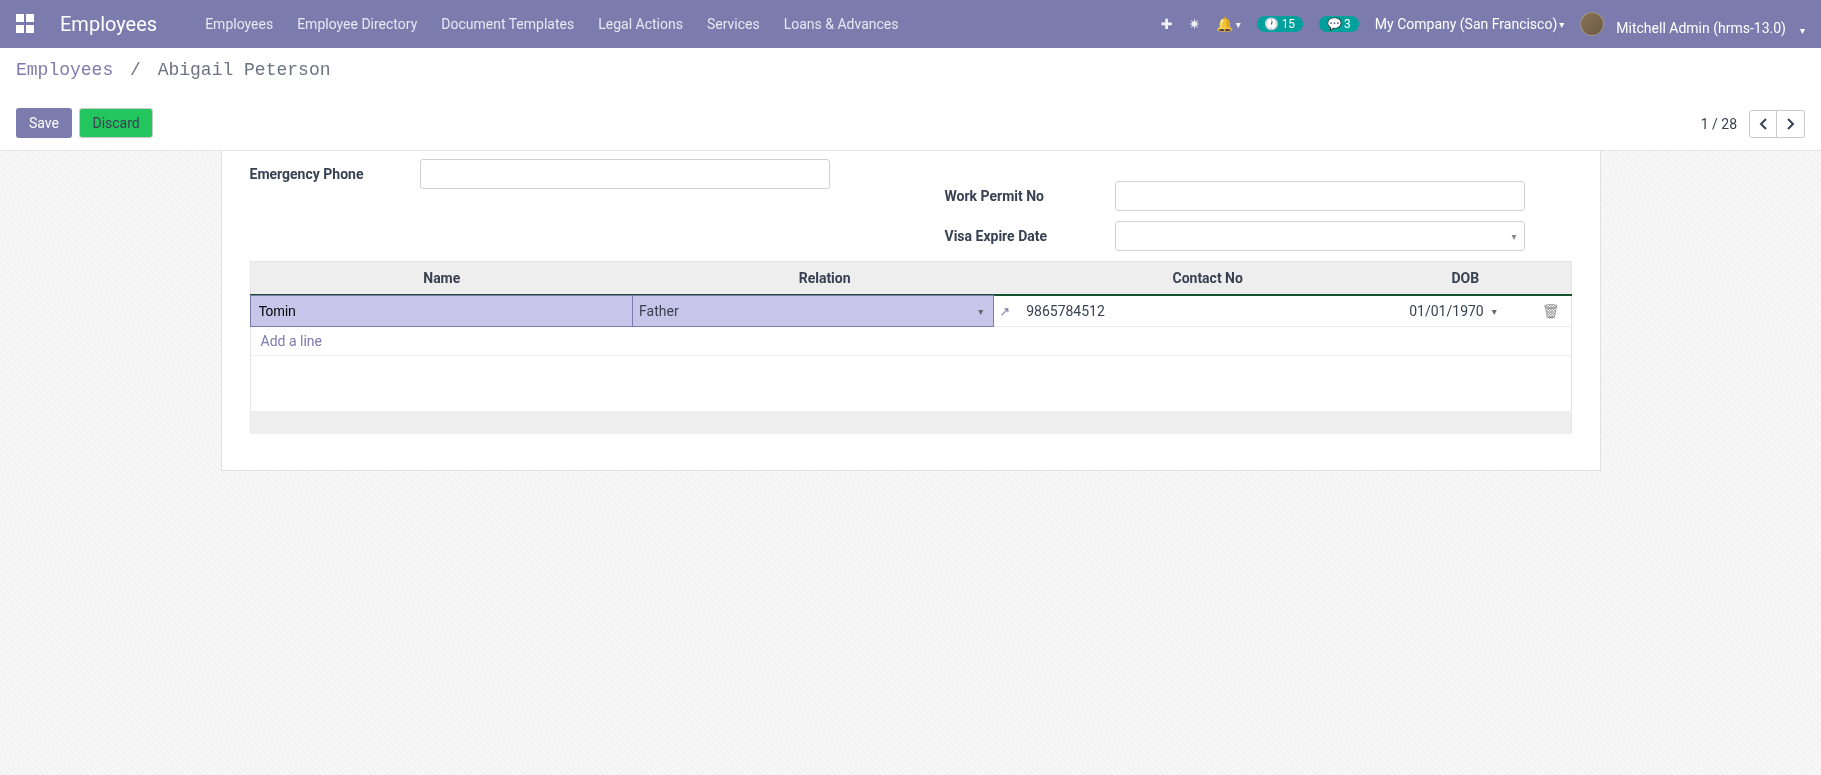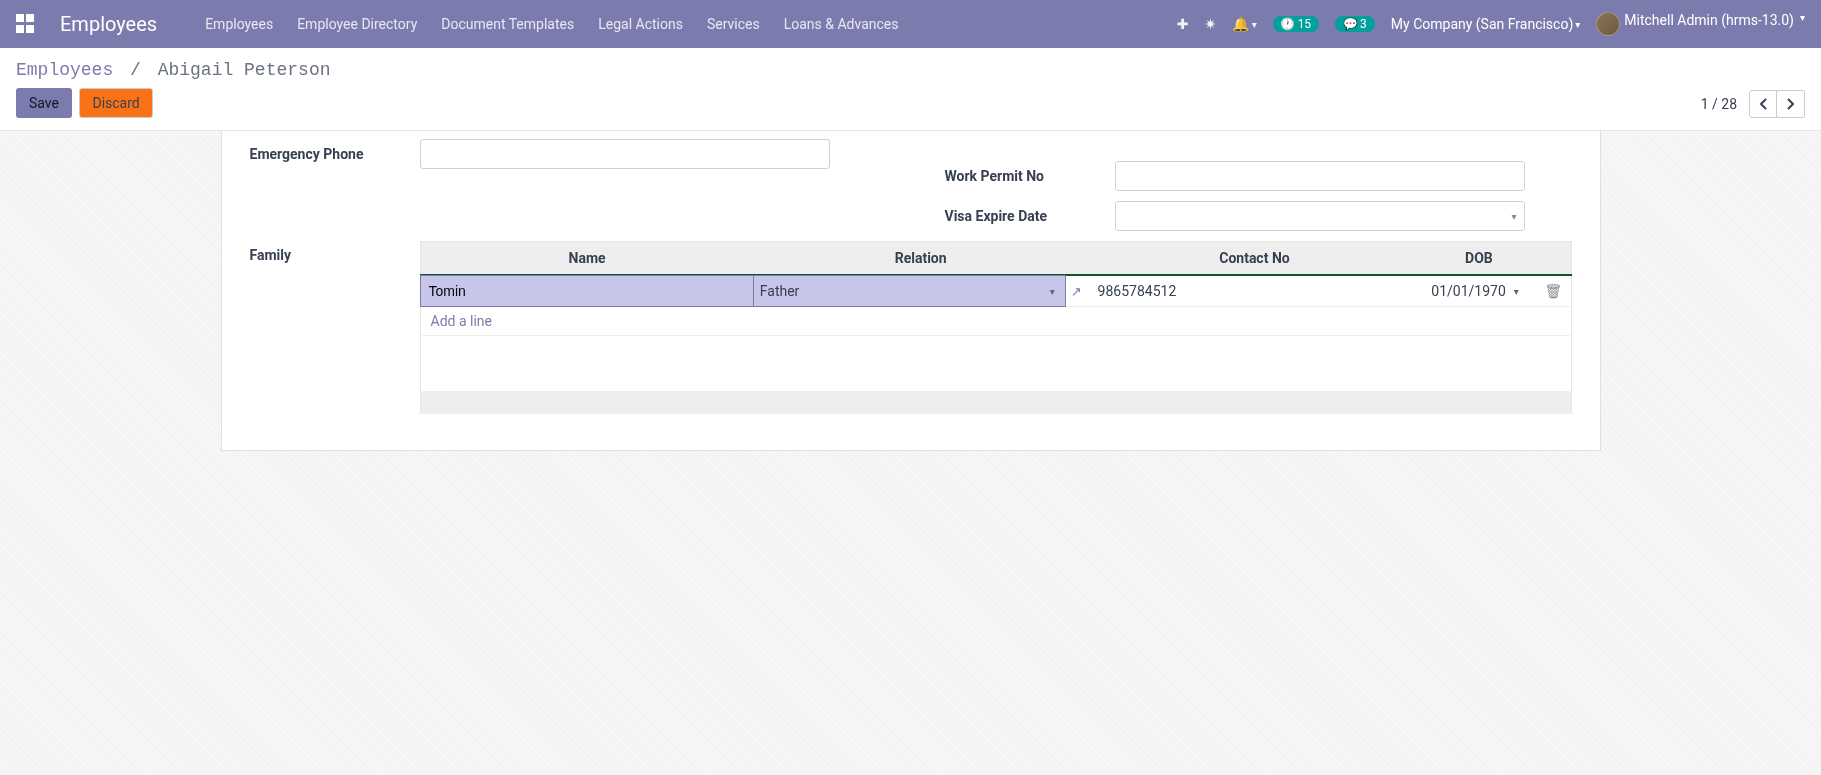--- a/index.html
+++ b/index.html
@@ -8,33 +8,33 @@
     .navbar { background: #7c7bad; color: white; height: 48px; display: flex; align-items: center; padding: 0 16px; }
     .app-icon { width: 20px; height: 20px; display: flex; flex-wrap: wrap; gap: 2px; margin-right: 24px; }
     .app-icon span { width: 8px; height: 8px; background: white; }
     .brand { font-size: 20px; font-weight: 400; margin-right: 48px; color: white; }
     .nav-links { display: flex; gap: 24px; flex: 1; }
     .nav-link { color: #e8e7f3; font-size: 14px; cursor: pointer; }
     .nav-right { display: flex; align-items: center; gap: 16px; }
     .icon-btn { color: white; opacity: 0.9; cursor: pointer; display: flex; align-items: center; }
     .badge { display: inline-flex; align-items: center; gap: 2px; background: #00a09d; border-radius: 10px; padding: 1px 8px; font-size: 12px; color: white; }
     .company-sel { color: white; display: flex; align-items: center; cursor: pointer; }
-    .user { display: flex; align-items: flex-start; gap: 4px; color: white; cursor: pointer; }
+    .user { display: flex; align-items: flex-end; gap: 12px; color: white; cursor: pointer; }
     .avatar { width: 24px; height: 24px; border-radius: 50%; background: linear-gradient(135deg,#8b7355,#6b5a45); border: 1px solid rgba(255,255,255,0.3); }
     .caret { font-size: 10px; margin-left: 2px; }
 
     .control-panel { background: white; border-bottom: 1px solid #e5e5e5; padding: 12px 16px; display: flex; align-items: flex-end; justify-content: space-between; }
     .cp-left {}
     .breadcrumbs { font-size: 18px; margin-bottom: 8px; font-family: Liberation Mono, monospace; }
     .breadcrumbs .bc-link { color: #7c7bad; cursor: pointer; }
     .breadcrumbs .sep { color: #6b7280; margin: 0 6px; }
     .breadcrumbs .current { color: #6b7280; }
     .btn { display: inline-block; padding: 6px 12px; border-radius: 3px; font-size: 14px; cursor: pointer; border: 1px solid transparent; }
-    .btn-primary { background: #7c7bad; color: #0f172a; }
-    .btn-secondary { background: #f97316; color: #374151; border: 1px solid #ccc; margin-left: 4px; }
+    .btn-primary { background: #7c7bad; color: #ffffff; }
+    .btn-secondary { background: #22c55e; color: #374151; border: 1px solid #ccc; margin-left: 4px; margin-top: 20px; }
     .cp-right { display: flex; align-items: center; gap: 12px; color: #374151; }
     .pager-btns { display: flex; }
     .pager-btn { width: 28px; height: 28px; border: 1px solid #ccc; background: white; display: flex; align-items: center; justify-content: center; cursor: pointer; }
     .pager-btn:first-child { border-radius: 3px 0 0 3px; }
     .pager-btn:last-child { border-radius: 0 3px 3px 0; border-left: none; }
 
     .content-bg { background: repeating-linear-gradient(45deg,#f3f3f3 0,#f3f3f3 2px,#f7f7f7 2px,#f7f7f7 4px); padding: 0; min-height: calc(100vh - 137px); }
     .form-sheet { background: white; max-width: 1380px; margin: 0 auto; border: 1px solid #e0e0e0; border-top: none; padding: 0 28px 36px; overflow: hidden; }
 
     .form-columns { display: flex; gap: 68px; }
@@ -158,21 +158,20 @@
           <div class="o-input-wrap o-date-wrap"><input class="o-input" style=""></div>
         </div>
       </div>
     </div>
 
     <div class="form-columns">
       <div class="col"></div>
     </div>
 
     <div class="dep-wrap">
-      <div class="dep-label">Family</div>
       <div class="dep-table-wrap">
         <table class="dep-table">
           <thead>
             <tr>
               <th style="width:29%">Name</th>
               <th style="width:29%">Relation</th>
               <th style="width:29%">Contact No</th>
               <th style="width:10%">DOB</th>
               <th style="width:3%"></th>
             </tr>

